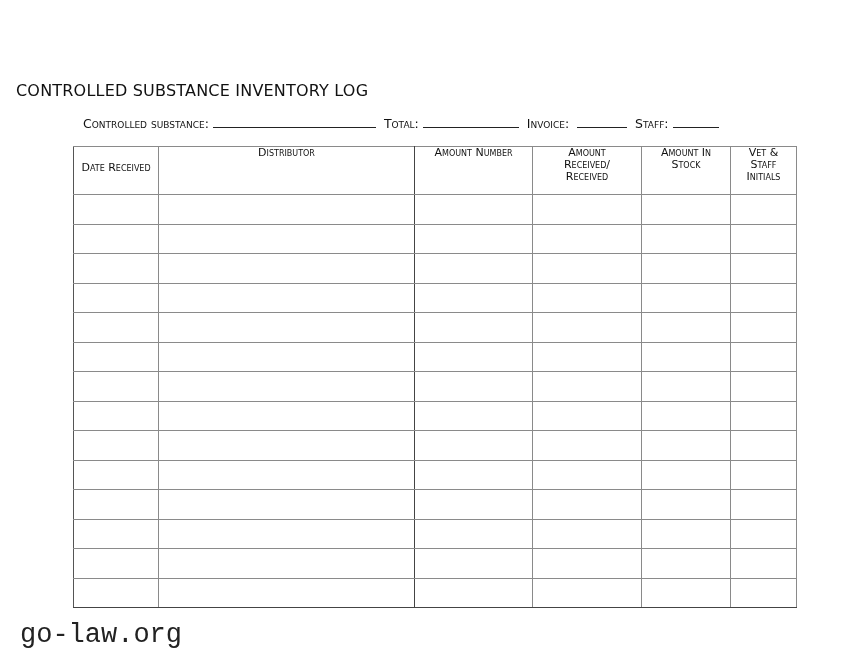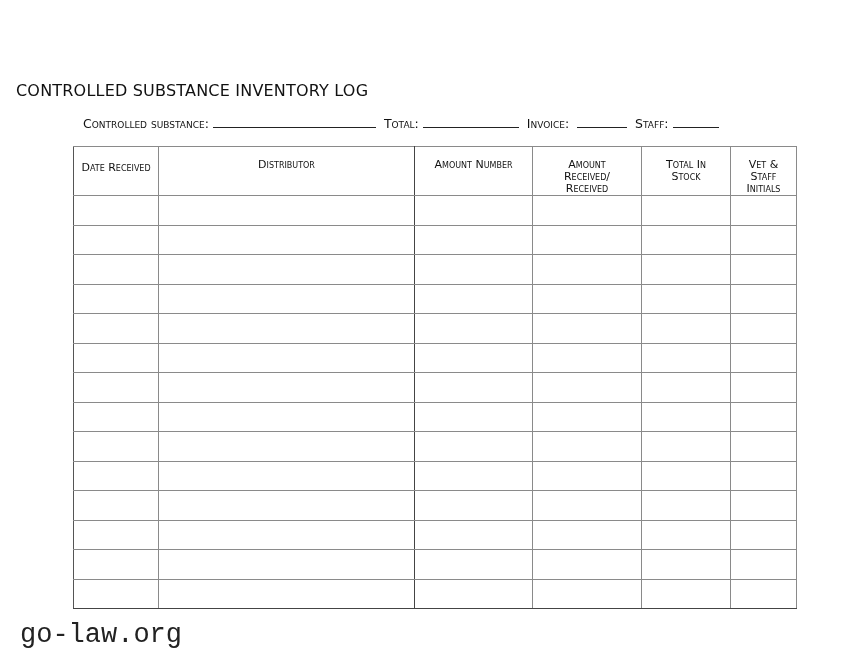--- a/index.html
+++ b/index.html
@@ -63,21 +63,20 @@
       border: 1.5px solid #555;
     }
     table.log th {
       height: 48px;
       vertical-align: top;
       font-weight: normal;
       font-variant: small-caps;
       font-size: 11px;
       line-height: 12px;
       text-align: center;
-      padding-top: 12px;
       box-sizing: border-box;
       color: #111;
     }
     table.log th.lower {
       padding-top: 15px;
       margin-top: 6px;
     }
     table.log td {
       height: 28.5px;
     }
@@ -123,21 +122,21 @@
     <col style="width:109px">
     <col style="width:89px">
     <col style="width:66px">
   </colgroup>
   <thead>
     <tr>
       <th class="lower">Date Received</th>
       <th>Distributor</th>
       <th>Amount Number</th>
       <th style="padding-left:18px;padding-right:18px">Amount Received/ Received</th>
-      <th style="padding-left:18px;padding-right:18px">Total In Stock</th>
+      <th style="padding-left:18px;padding-right:18px">Amount In Stock</th>
       <th style="padding-left:10px;padding-right:10px">Vet &amp; Staff Initials</th>
     </tr>
   </thead>
   <tbody id="log-body">
       <tr>
         <td></td>
         <td></td>
         <td></td>
         <td></td>
         <td></td>

